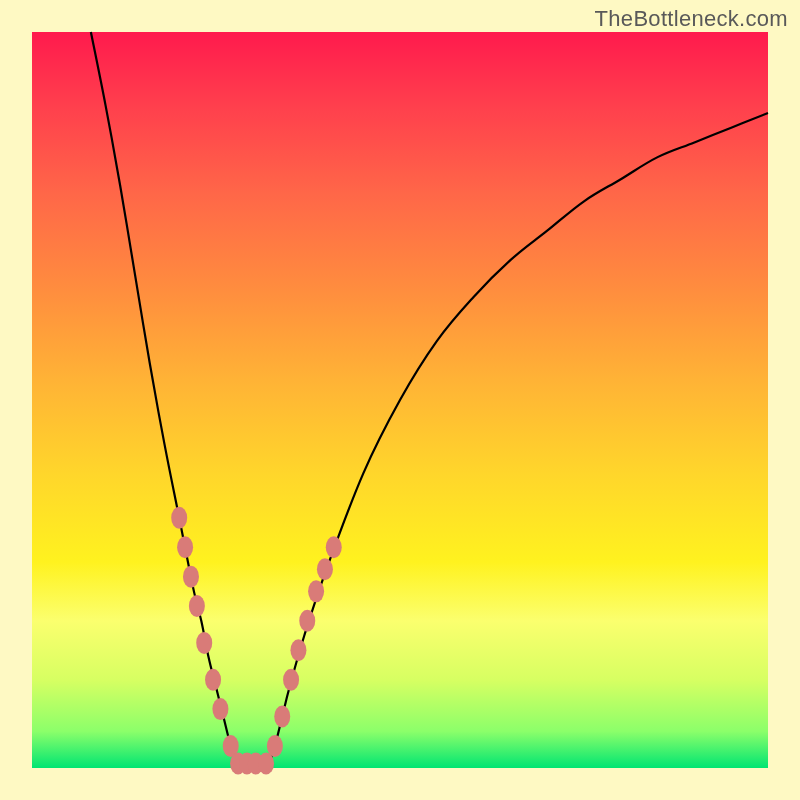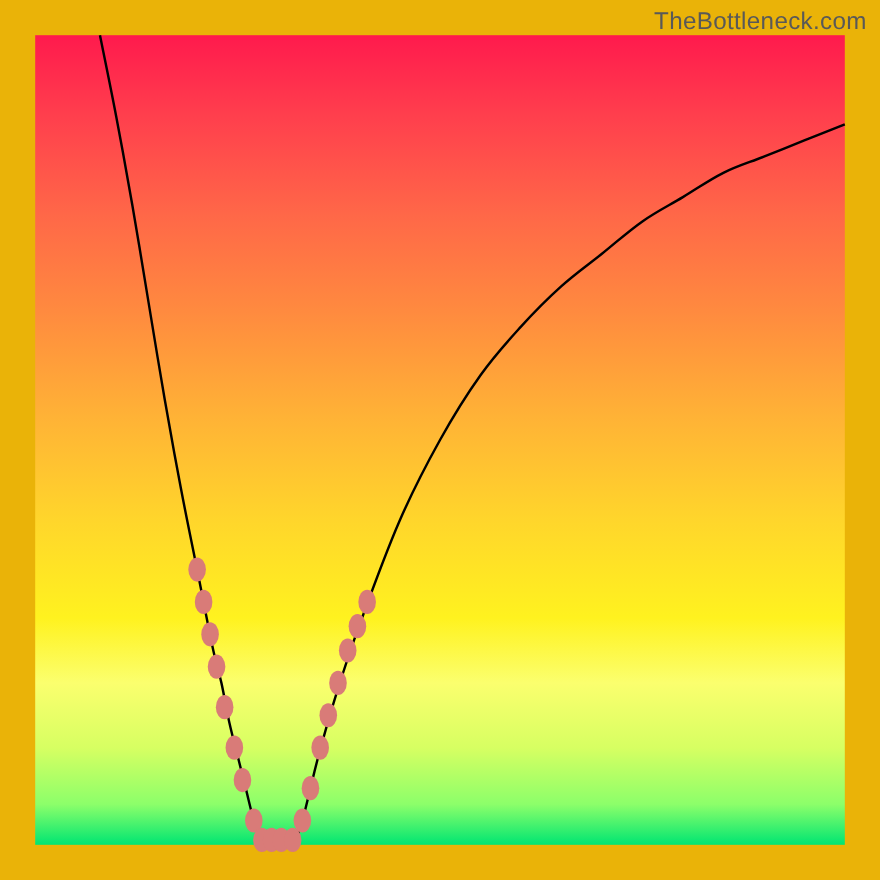--- a/index.html
+++ b/index.html
@@ -8,21 +8,21 @@
     width: 800px;
     height: 800px;
     overflow: hidden;
     background: #000;
     font-family: Arial, Helvetica, sans-serif;
   }
   .frame {
     position: relative;
     width: 800px;
     height: 800px;
-    background: #eab308;
+    background: #fef9c3;
   }
   .plot-area {
     position: absolute;
     left: 32px;
     top: 32px;
     width: 736px;
     height: 736px;
     background: linear-gradient(to bottom,
       #ff1a4d 0%,
       #ff3f4d 10%,

